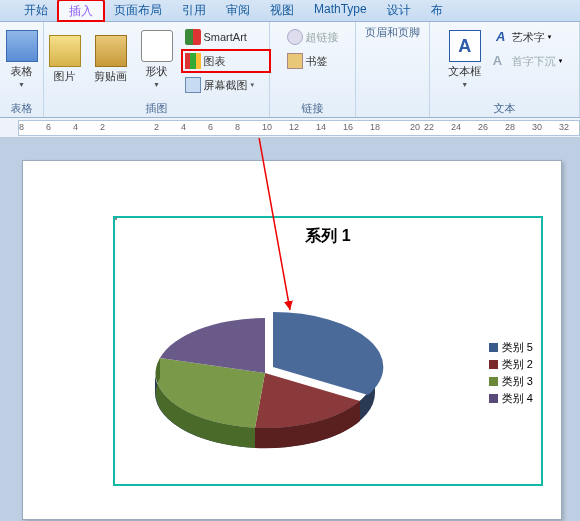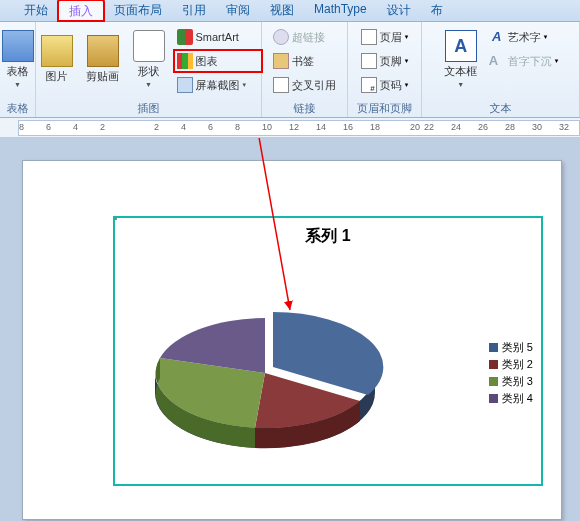--- a/index.html
+++ b/index.html
@@ -62,21 +62,21 @@
   <div class="tab">引用</div>
   <div class="tab">审阅</div>
   <div class="tab">视图</div>
   <div class="tab">MathType</div>
   <div class="tab">设计</div>
   <div class="tab">布</div>
 </div>
 
 <div class="ribbon">
 
-  <div class="group" style="width:36px">
+  <div class="group" style="width:44px">
     <div class="group-body">
       <div class="big-btn">
         <div class="ico ic-table"></div>
         <span class="lbl">表格</span>
         <span class="dd">▼</span>
       </div>
     </div>
     <div class="group-label">表格</div>
   </div>
 
@@ -118,51 +118,26 @@
     <div class="group-body">
       <div class="small-col">
         <div class="small-btn disabled">
           <span class="ico" style="background:#dde;border:1px solid #aac;border-radius:8px"></span>
           <span class="lbl">超链接</span>
         </div>
         <div class="small-btn">
           <span class="ico" style="background:#e8c878;border:1px solid #a88"></span>
           <span class="lbl">书签</span>
         </div>
-        <div class="small-btn">
-          <span class="ico" style="background:#fff;border:1px solid #888"></span>
-          <span class="lbl">交叉引用</span>
-        </div>
       </div>
     </div>
     <div class="group-label">链接</div>
   </div>
 
   <div class="group" style="width:74px">
-    <div class="group-body">
-      <div class="small-col">
-        <div class="small-btn">
-          <span class="ico ic-page"></span>
-          <span class="lbl">页眉</span>
-            <span style="font-size:7px">▾</span>
-        </div>
-        <div class="small-btn">
-          <span class="ico ic-page"></span>
-          <span class="lbl">页脚</span>
-            <span style="font-size:7px">▾</span>
-        </div>
-        <div class="small-btn">
-          <span class="ico ic-page" style="position:relative">
-              <b style="position:absolute;right:1px;bottom:-1px;font-size:8px;color:#346">#</b>
-            </span>
-          <span class="lbl">页码</span>
-            <span style="font-size:7px">▾</span>
-        </div>
-      </div>
-    </div>
     <div class="group-label">页眉和页脚</div>
   </div>
 
   <div class="group" style="flex:1">
     <div class="group-body">
       <div class="big-btn">
         <div class="ico ic-txt">A</div>
         <span class="lbl">文本框</span>
         <span class="dd">▼</span>
       </div>

